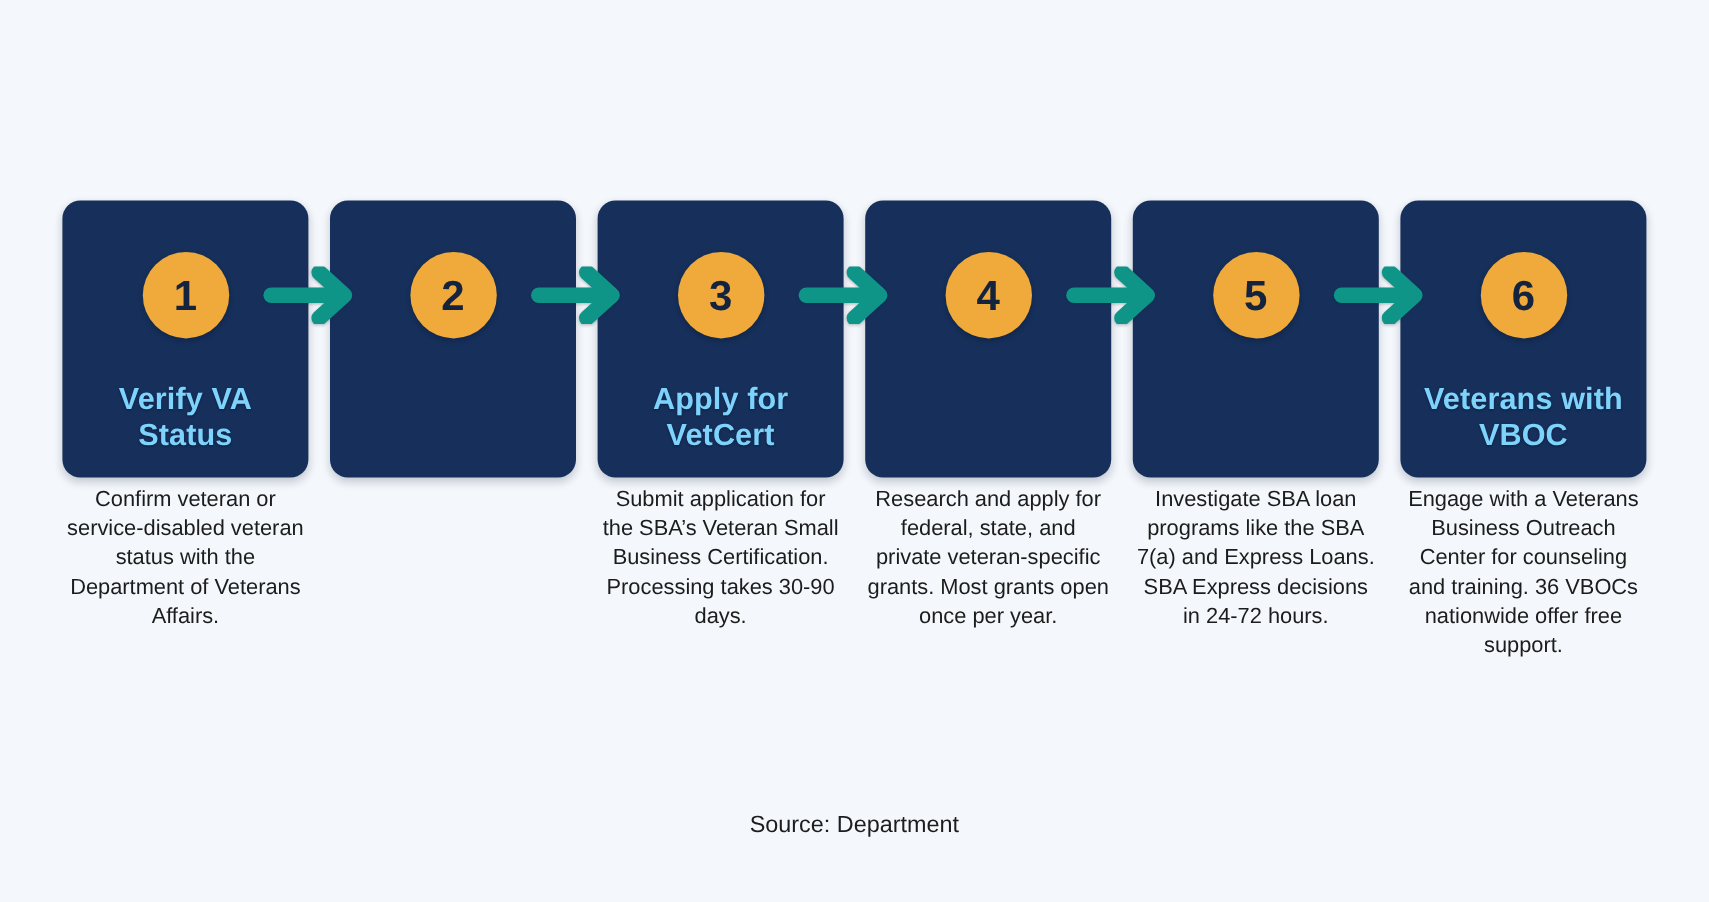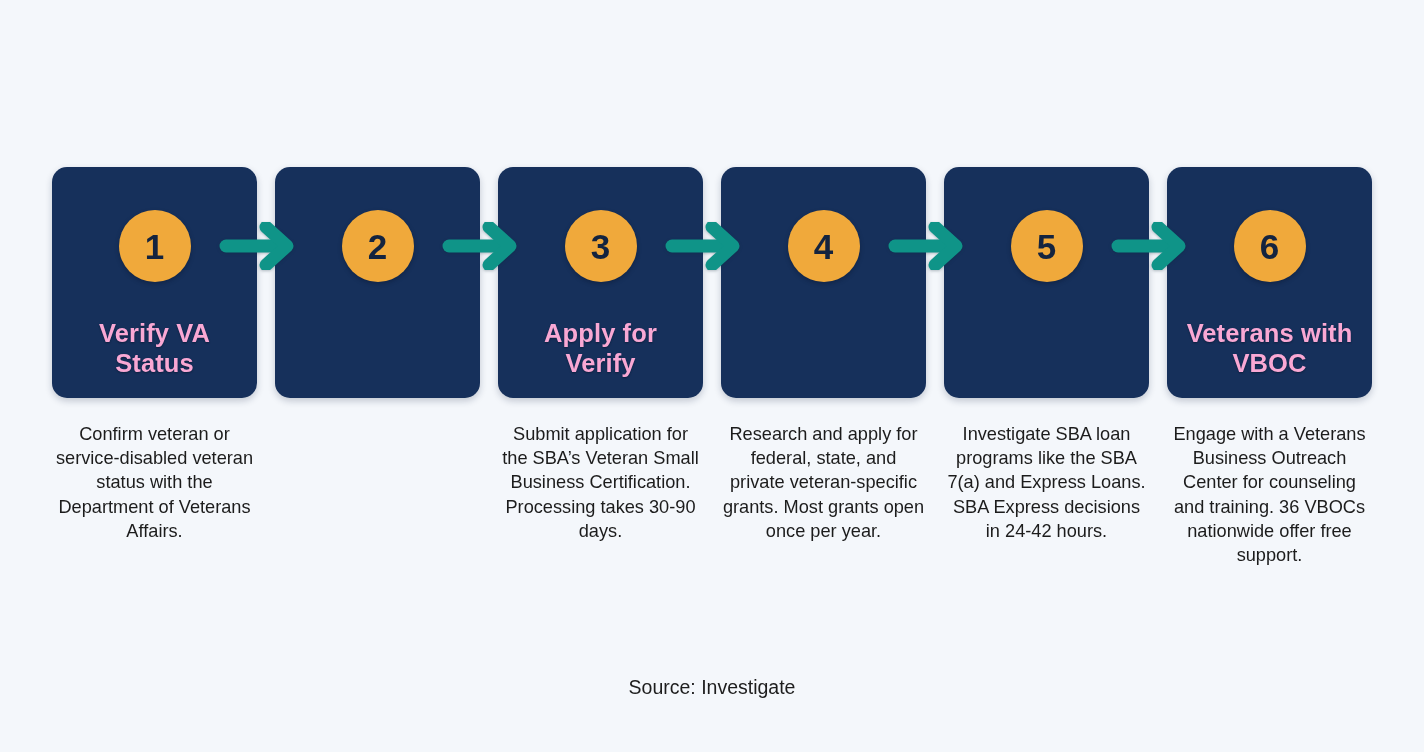--- a/index.html
+++ b/index.html
@@ -66,30 +66,30 @@
     font-size: 35px;
     font-weight: bold;
     line-height: 1;
     box-shadow: 0 2px 4px rgba(8, 18, 36, 0.35);
   }
 
   .step-title {
     margin-top: 36px;
     width: 185px;
     text-align: center;
-    color: #f9a8d4;
+    color: #7dd3fc;
     font-size: 25.5px;
     font-weight: bold;
     line-height: 1.18;
     letter-spacing: 0.1px;
     text-shadow: 0 1px 2px rgba(5, 12, 26, 0.45);
   }
 
   .step-desc {
-    margin-top: 24px;
+    margin-top: 6px;
     width: 205px;
     text-align: center;
     color: #1c1c1c;
     font-size: 18.2px;
     line-height: 1.33;
   }
 
   
   .step-arrow {
     position: absolute;
@@ -134,37 +134,37 @@
 
     <div class="step-column">
       <div class="step-card">
         <div class="step-badge">2</div>
       </div>
     </div>
 
     <div class="step-column">
       <div class="step-card">
         <div class="step-badge">3</div>
-        <div class="step-title">Apply for Verify</div>
+        <div class="step-title">Apply for VetCert</div>
       </div>
       <div class="step-desc">Submit application for the SBA’s Veteran Small Business Certification. Processing takes 30-90 days.</div>
     </div>
 
     <div class="step-column">
       <div class="step-card">
         <div class="step-badge">4</div>
       </div>
       <div class="step-desc">Research and apply for federal, state, and private veteran-specific grants. Most grants open once per year.</div>
     </div>
 
     <div class="step-column">
       <div class="step-card">
         <div class="step-badge">5</div>
       </div>
-      <div class="step-desc">Investigate SBA loan programs like the SBA 7(a) and Express Loans. SBA Express decisions in 24-42 hours.</div>
+      <div class="step-desc">Investigate SBA loan programs like the SBA 7(a) and Express Loans. SBA Express decisions in 24-72 hours.</div>
     </div>
 
     <div class="step-column">
       <div class="step-card">
         <div class="step-badge">6</div>
         <div class="step-title">Veterans with VBOC</div>
       </div>
       <div class="step-desc">Engage with a Veterans Business Outreach Center for counseling and training. 36 VBOCs nationwide offer free support.</div>
     </div>
 
@@ -218,15 +218,15 @@
     <span>
       <svg viewBox="0 0 78 48" xmlns="http://www.w3.org/2000/svg">
         <g fill="none" stroke="#0f9488" stroke-width="13" stroke-linecap="round" stroke-linejoin="round">
           <line x1="8" y1="24" x2="56" y2="24"></line>
           <polyline points="48,5 69,24 48,43"></polyline>
         </g>
       </svg>
     </span>
   </div>
 
-  <div id="source-line">Source: Investigate</div>
+  <div id="source-line">Source: Department</div>
 
 </div>
 
 </body></html>

